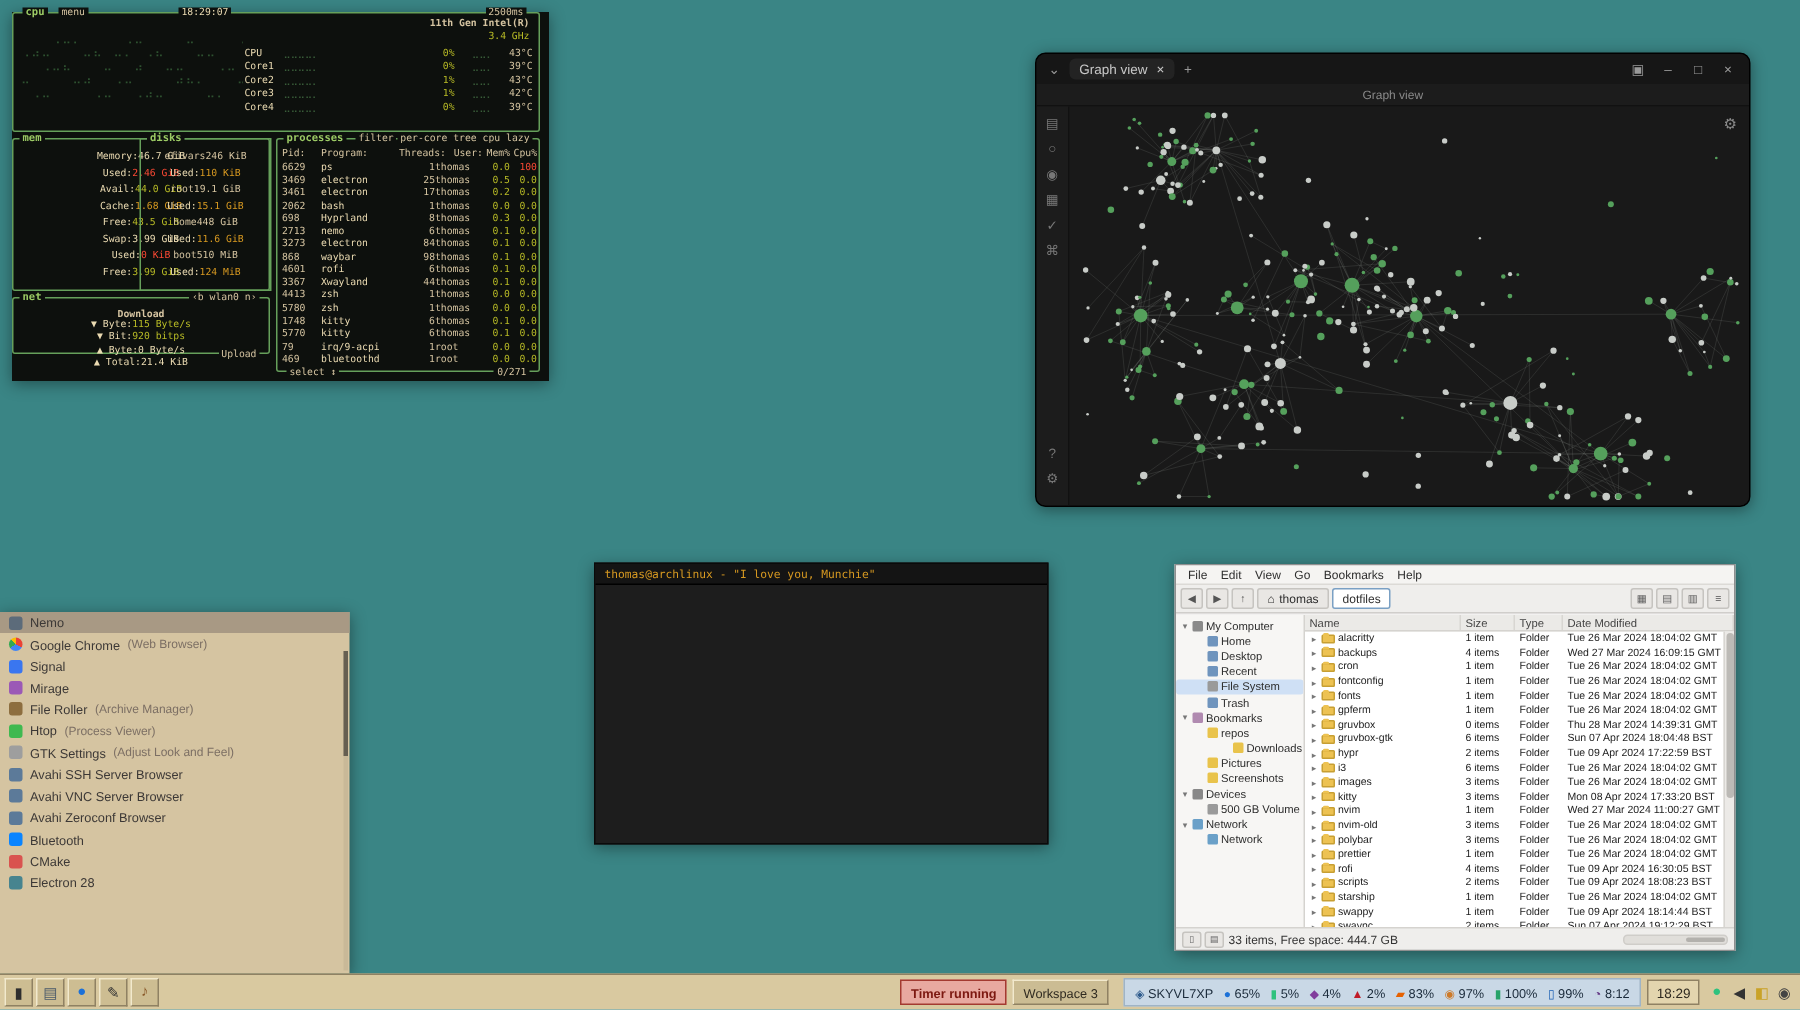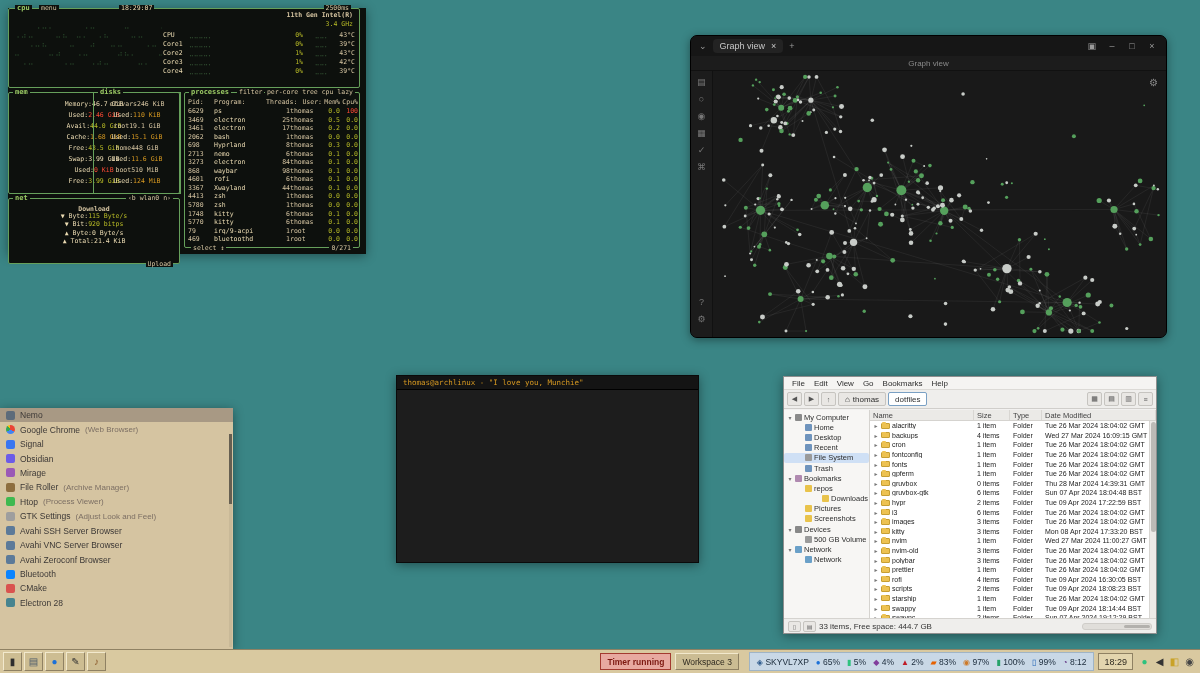--- a/index.html
+++ b/index.html
@@ -10,21 +10,21 @@
   
   #btop{left:8px;top:8px;width:358px;height:246px;background:#0d100d;padding:3px;
         font-family:"DejaVu Sans Mono",monospace;font-size:6.5px;line-height:1;color:#ebdbb2}
   .bt-box{position:absolute;border:1px solid #66a05b;border-radius:2px;background:#0d100d}
   .bt-title{position:absolute;top:-4px;background:#0d100d;padding:0 2px;color:#9ccb65;font-weight:bold;font-size:7px}
   .bt-toplab{position:absolute;top:-4px;background:#0d100d;padding:0 2px;color:#d5c4a1;font-size:6.5px}
   .bt-botlab{position:absolute;bottom:-4px;background:#0d100d;padding:0 2px;color:#d5c4a1;font-size:6.5px}
   #bt-cpu{left:0;top:0;width:352px;height:80px}
   #bt-mem{left:0;top:84px;width:172px;height:102px}
   #bt-disks{left:84px;top:-1px;width:88px;height:102px;border:1px solid #66a05b;position:absolute}
-  #bt-net{left:0;top:190px;width:172px;height:66px}
+  #bt-net{left:0;top:190px;width:172px;height:38px}
   #bt-proc{left:176px;top:84px;width:176px;height:156px}
   #bt-graph{position:absolute;left:5px;top:12px;width:148px;color:#2e5230;font-size:8px;letter-spacing:1px}
   .gline{height:9px;overflow:hidden;white-space:nowrap}
   #bt-cpuinfo{position:absolute;right:6px;top:3px;text-align:right}
   #bt-cores{position:absolute;right:4px;top:22px;width:192px}
   .core-row{display:grid;grid-template-columns:26px 1fr 20px 26px 26px;height:9px;align-items:center}
   .kv{display:flex;justify-content:center;height:11px}
   #bt-mem-rows,#bt-mem-total{padding:0 4px}
   #bt-mem-total{margin-top:8px}
   #bt-disk-rows{padding:8px 4px 0 4px}
@@ -1088,24 +1088,20 @@
         <div class="l-item">
           <span class="licon chrome"></span>
           <span>Google Chrome</span>
           <span class="l-note">(Web Browser)</span>
         </div>
         <div class="l-item">
           <span class="licon" style="background: rgb(58, 118, 240);"></span>
           <span>Signal</span>
         </div>
         <div class="l-item">
-          <span class="licon" style="background: rgb(108, 92, 231);"></span>
-          <span>Obsidian</span>
-        </div>
-        <div class="l-item">
           <span class="licon" style="background: rgb(155, 89, 182);"></span>
           <span>Mirage</span>
         </div>
         <div class="l-item">
           <span class="licon" style="background: rgb(141, 110, 63);"></span>
           <span>File Roller</span>
           <span class="l-note">(Archive Manager)</span>
         </div>
         <div class="l-item">
           <span class="licon" style="background: rgb(63, 185, 80);"></span>

